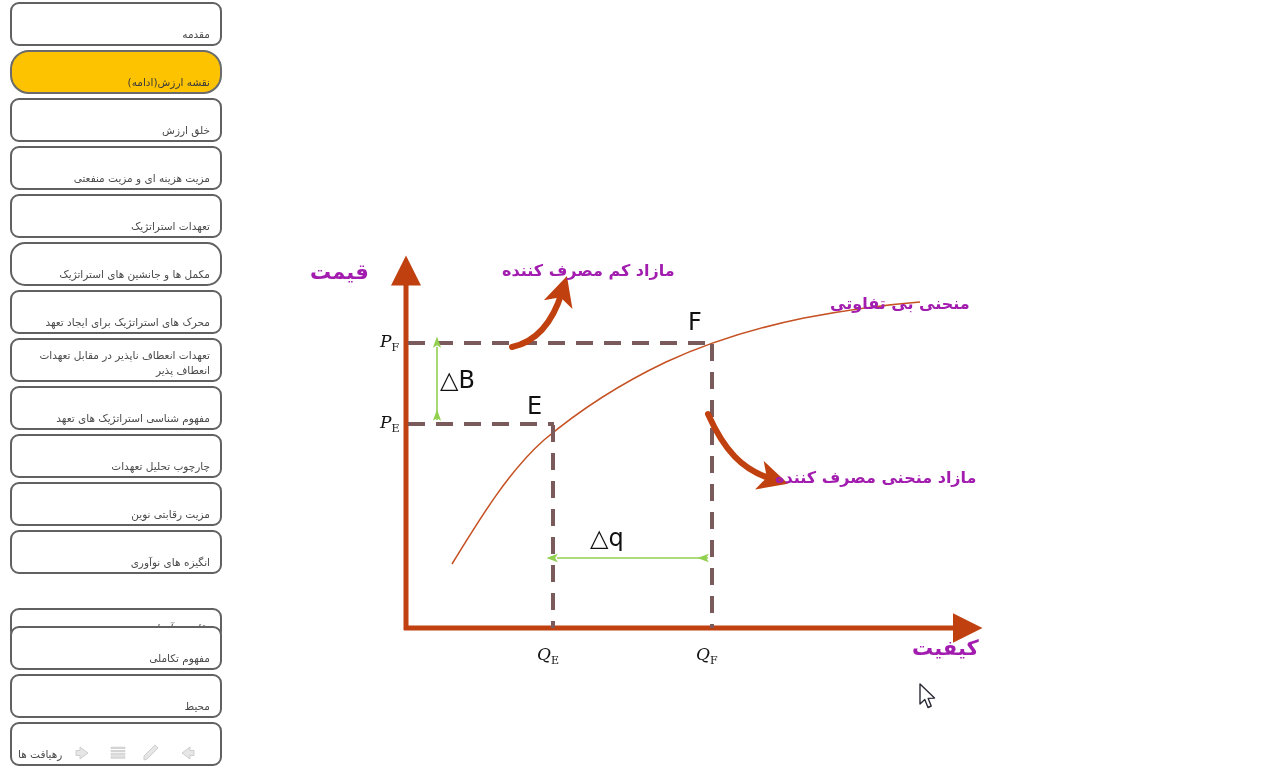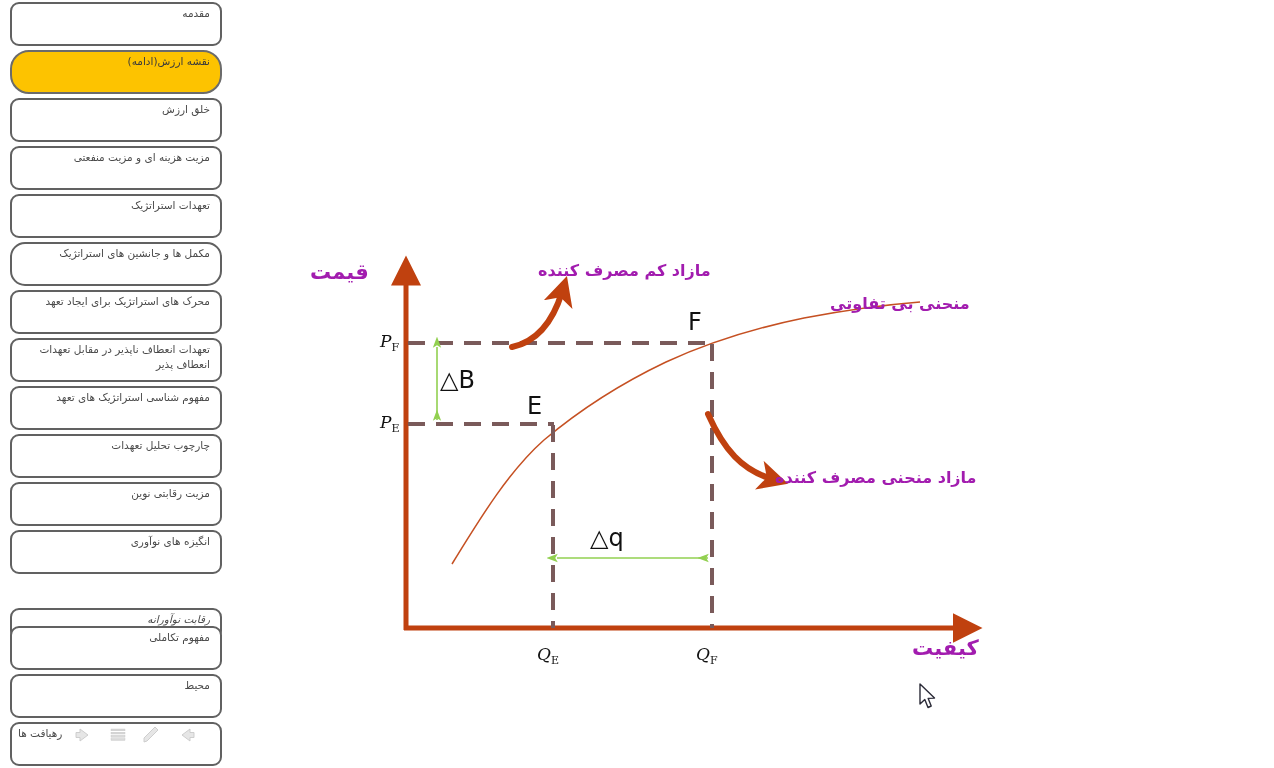--- a/index.html
+++ b/index.html
@@ -20,21 +20,21 @@
   .nav-item{
     position:absolute;left:10px;width:212px;
     box-sizing:border-box;
     border:2px solid #616161;
     border-radius:9px;
     background:#ffffff;
     color:#4a4a4a;
     font-size:10.5px;
     line-height:1.45;
     display:flex;
-    align-items:flex-start;
+    align-items:flex-end;
     justify-content:flex-end;
     padding:2px 10px 2px 6px;
     text-align:right;
     direction:rtl;
     white-space:normal;
     font-family:"DejaVu Sans","Liberation Sans",sans-serif;
     cursor:pointer;
   }
   .nav-item.active{
     background:#FDC300;
@@ -235,21 +235,21 @@
     <div class="tick-lab" style="left:464px;top:644px;">
       <span>Q</span><sub>F</sub>
     </div>
 
     <div class="pt-lab" style="left:295px;top:392px;">E</div>
     <div class="pt-lab" style="left:456px;top:308px;">F</div>
 
     <div class="delta-lab" style="left:208px;top:366px;">B△</div>
     <div class="delta-lab" style="left:358px;top:524px;">q△</div>
 
-    <div class="fa-lab" style="left:270px;top:261px;font-size:16px;margin-left:36px;">مازاد کم مصرف کننده</div>
+    <div class="fa-lab" style="left:270px;top:261px;font-size:16px;">مازاد کم مصرف کننده</div>
     <div class="fa-lab" style="left:543px;top:468px;font-size:16px;">مازاد منحنی مصرف کننده</div>
     <div class="fa-lab" style="left:598px;top:294px;font-size:16px;">منحنی بی تفاوتی</div>
   </div>
 
   <svg id="cursor" width="20" height="28" viewBox="0 0 20 28">
     <path d="M2,1 L2,21 L6.8,16.6 L10,24.5 L13.2,23 L10.2,15.4 L16.5,15.1 Z" fill="#ffffff" stroke="#2b2b38" stroke-width="1.4" stroke-linejoin="round"></path>
   </svg>
 </div>
 
 </body></html>

